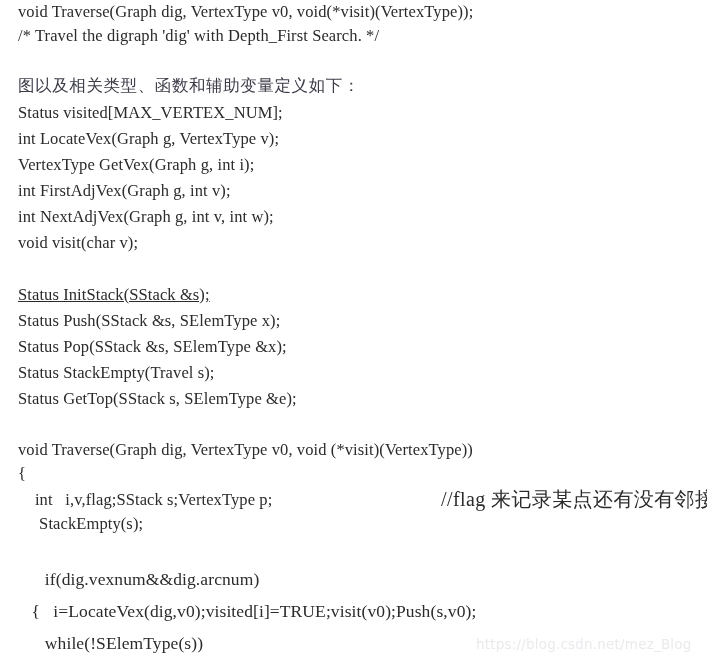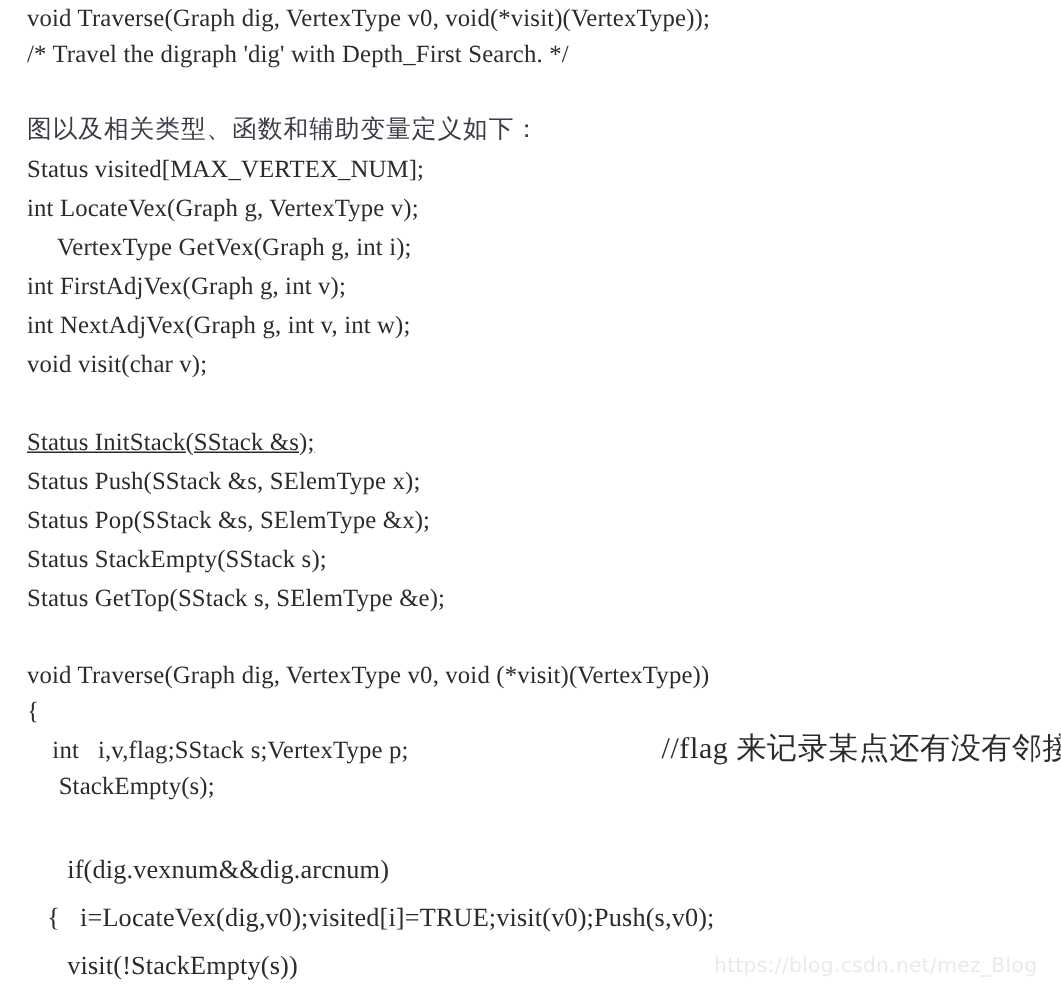--- a/index.html
+++ b/index.html
@@ -73,36 +73,36 @@
 
 <div id="doc">
 
   <div class="code-line" style="top:2px;">void Traverse(Graph dig, VertexType v0, void(*visit)(VertexType));</div>
   <div class="code-line" style="top:26px;">/* Travel the digraph 'dig' with Depth_First Search. */</div>
 
   <div class="code-line cn-line" style="top:76px;">图以及相关类型、函数和辅助变量定义如下：</div>
 
   <div class="code-line" style="top:103px;">Status visited[MAX_VERTEX_NUM];</div>
   <div class="code-line" style="top:129px;">int LocateVex(Graph g, VertexType v);</div>
-  <div class="code-line" style="top:155px;margin-left:20px;">VertexType GetVex(Graph g, int i);</div>
+  <div class="code-line" style="top:155px;">VertexType GetVex(Graph g, int i);</div>
   <div class="code-line" style="top:207px;">int NextAdjVex(Graph g, int v, int w);</div>
   <div class="code-line" style="top:181px;">int FirstAdjVex(Graph g, int v);</div>
   <div class="code-line" style="top:233px;">void visit(char v);</div>
 
   <div class="code-line" style="top:285px;text-decoration:underline;">Status InitStack(SStack &amp;s);</div>
   <div class="code-line" style="top:311px;">Status Push(SStack &amp;s, SElemType x);</div>
   <div class="code-line" style="top:337px;">Status Pop(SStack &amp;s, SElemType &amp;x);</div>
-  <div class="code-line" style="top:363px;">Status StackEmpty(SStack s);</div>
+  <div class="code-line" style="top:363px;">Status StackEmpty(Travel s);</div>
   <div class="code-line" style="top:389px;">Status GetTop(SStack s, SElemType &amp;e);</div>
 
   <div class="code-line" style="top:440px;">void Traverse(Graph dig, VertexType v0, void (*visit)(VertexType))</div>
   <div class="code-line" style="top:464px;">{</div>
   <div class="code-line" style="top:490px;">    int   i,v,flag;SStack s;VertexType p;</div>
   <div class="inline-comment" style="top:490px; left:441px;">//flag 来记录某点还有没有邻接点</div>
   <div class="code-line" style="top:514px;">     StackEmpty(s);</div>
 
   <div class="code-line big" style="top:570px;">      if(dig.vexnum&amp;&amp;dig.arcnum)</div>
   <div class="code-line big" style="top:602px;">   {   i=LocateVex(dig,v0);visited[i]=TRUE;visit(v0);Push(s,v0);</div>
-  <div class="code-line big" style="top:634px;">      visit(!StackEmpty(s))</div>
+  <div class="code-line big" style="top:634px;">      while(!SElemType(s))</div>
 
   <div class="watermark" style="top:636px; left:476px;">https://blog.csdn.net/mez_Blog</div>
 
 </div>
 
 </body></html>

